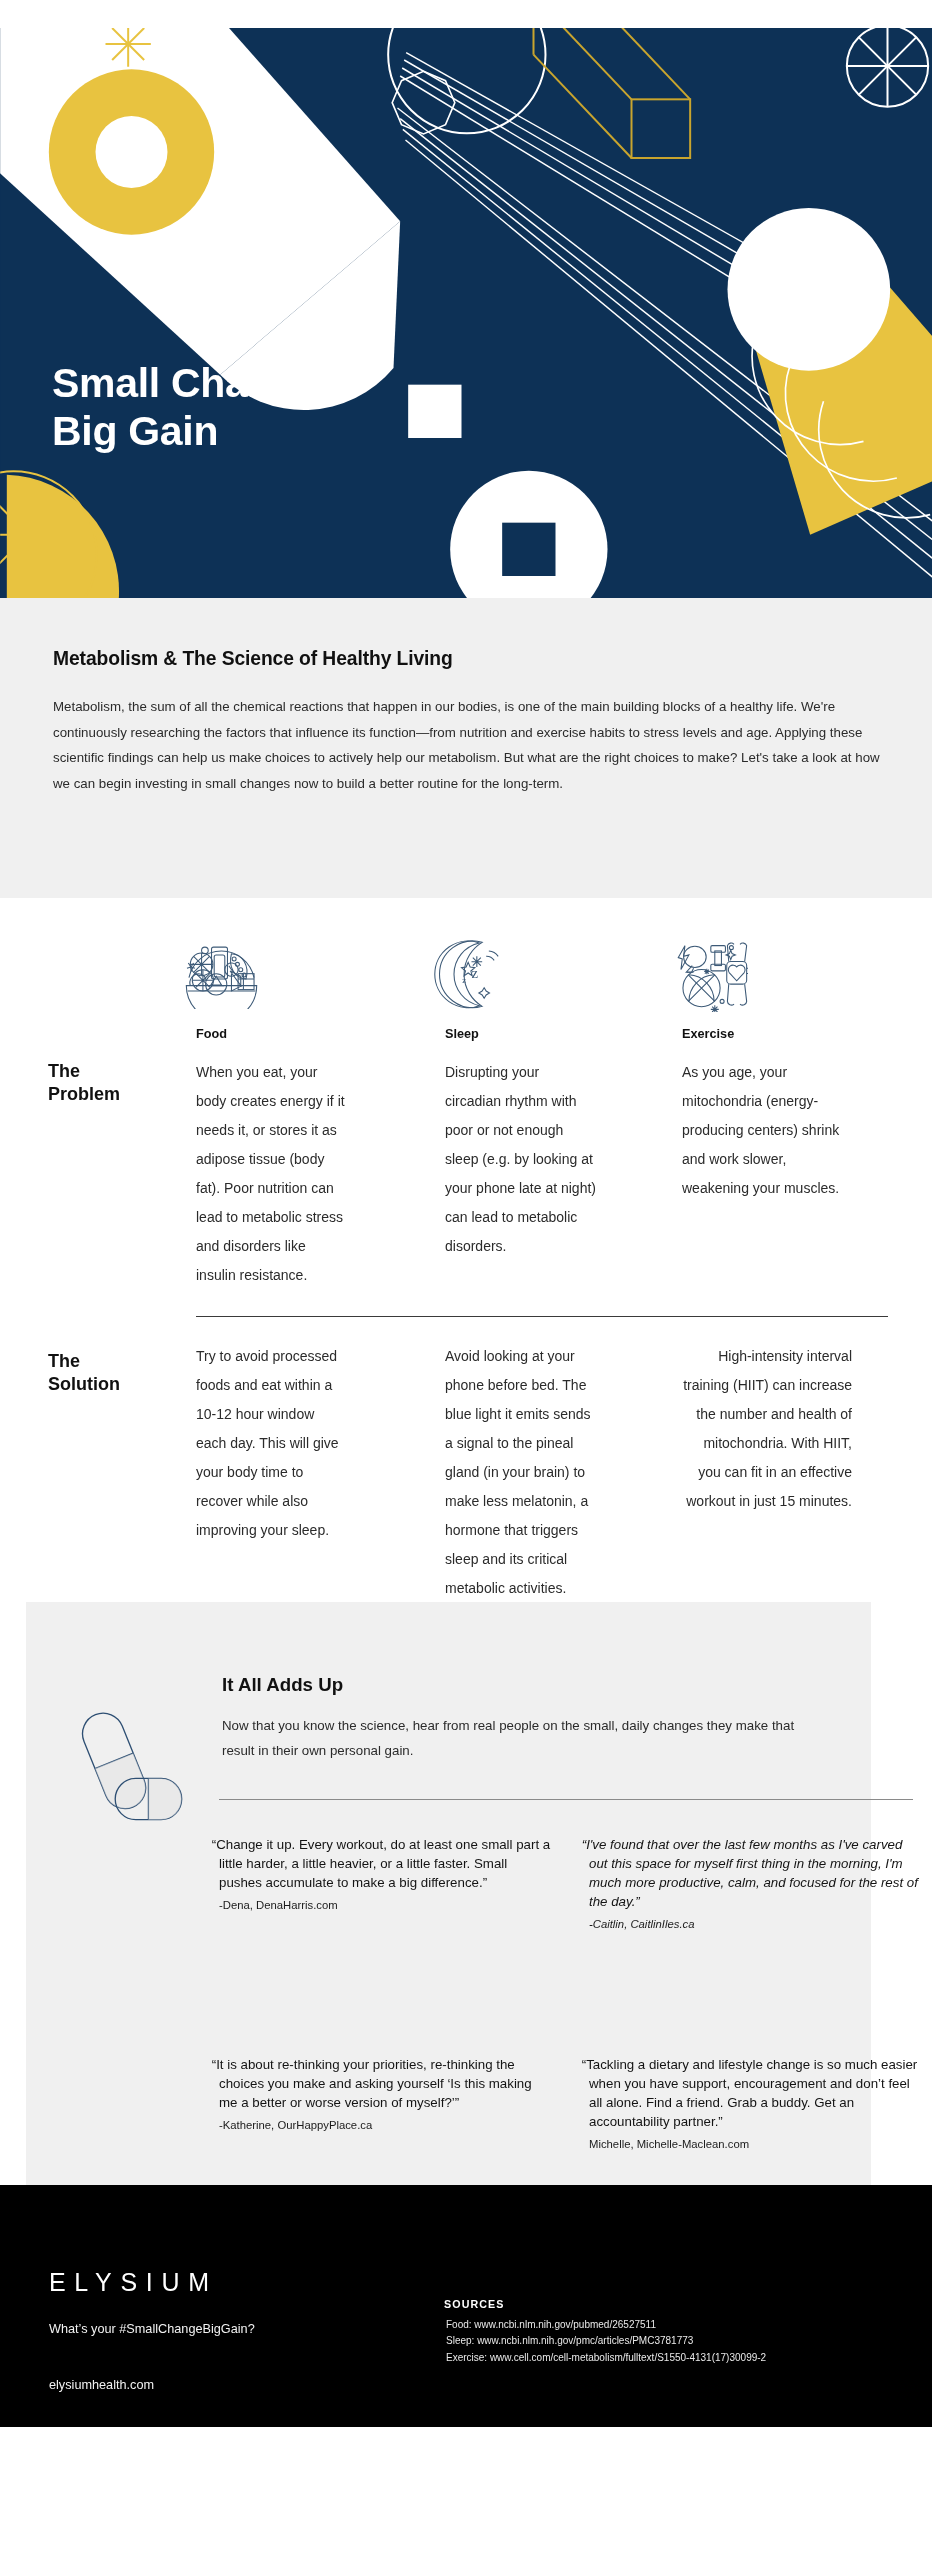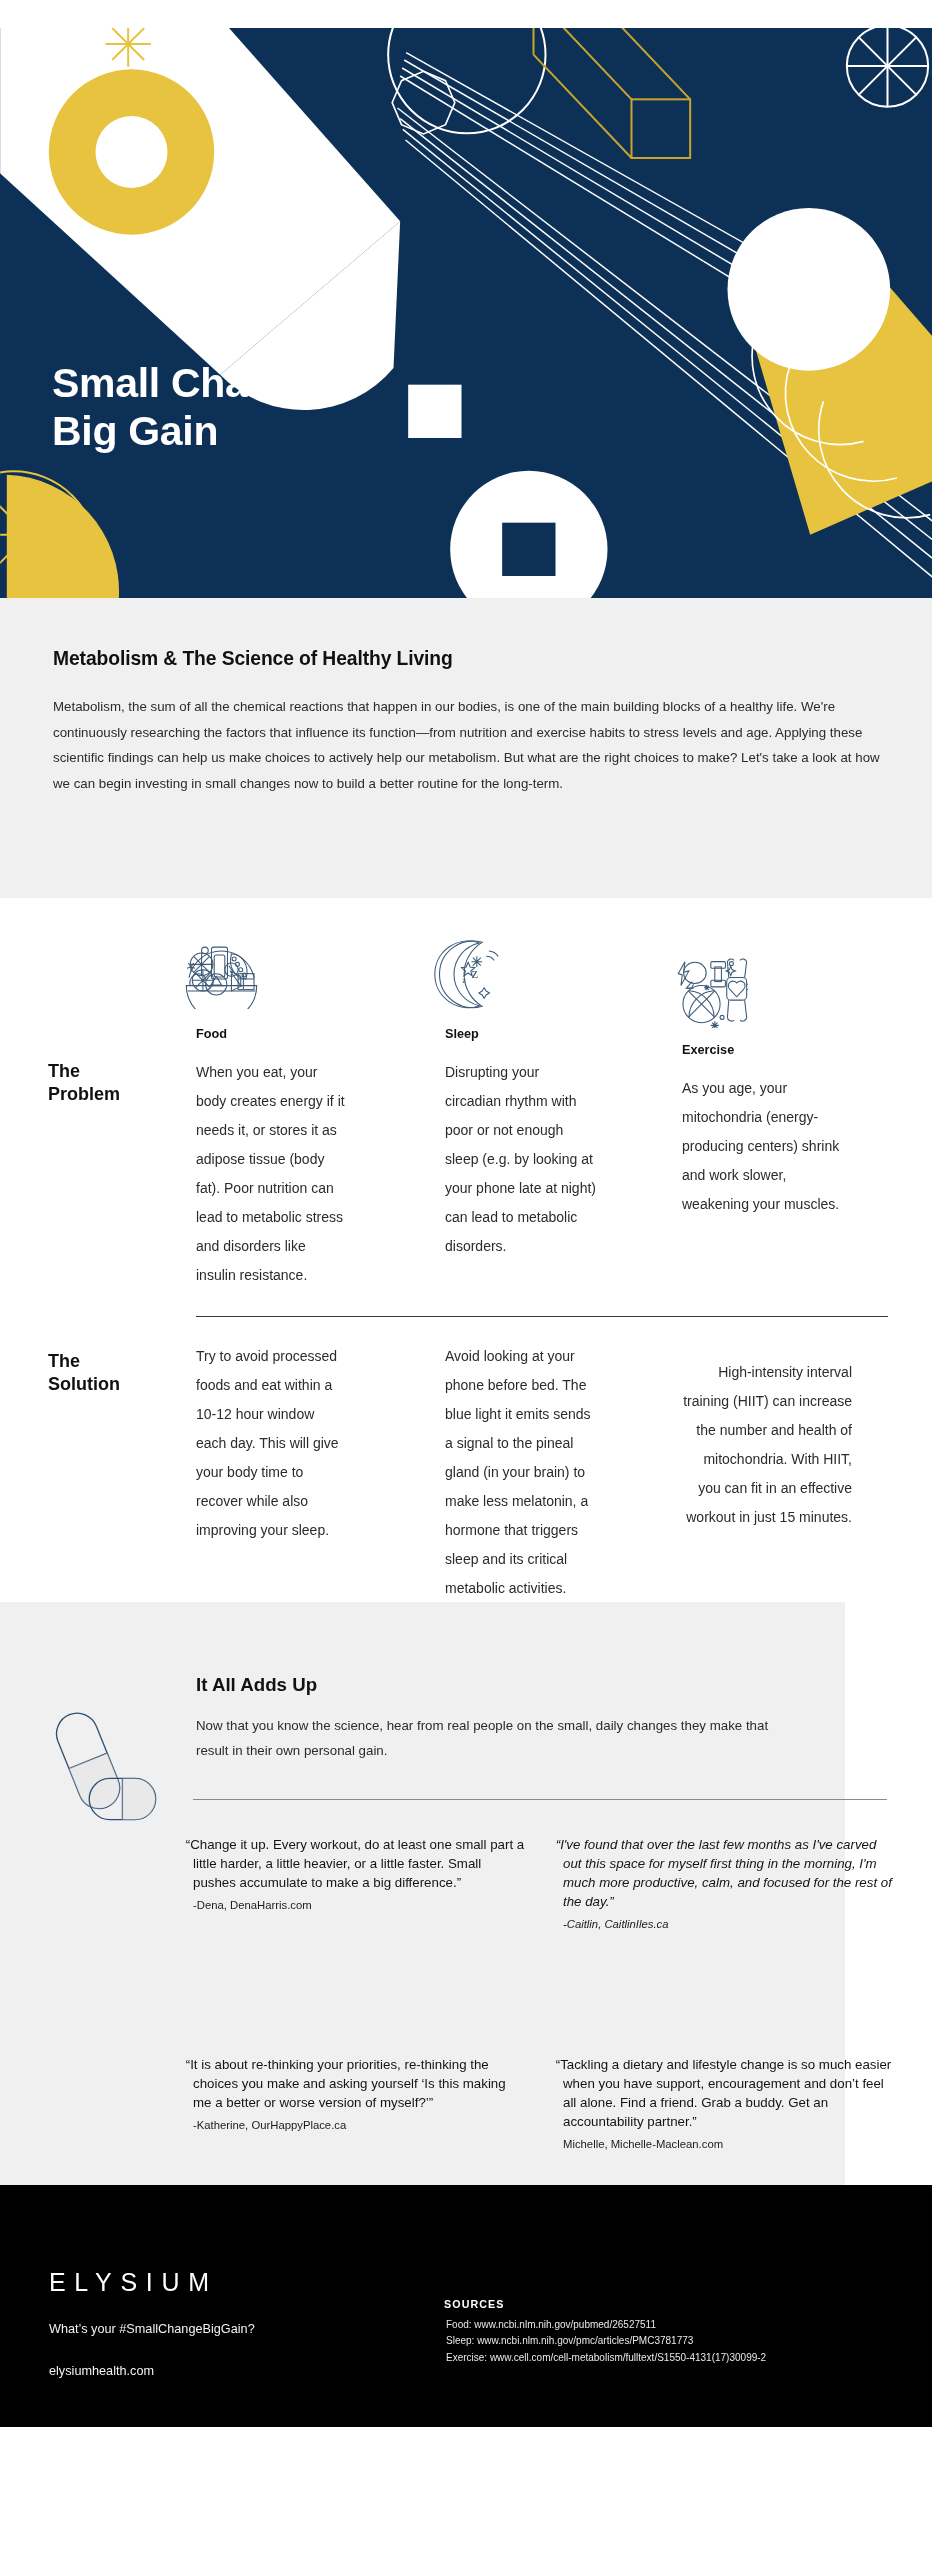--- a/index.html
+++ b/index.html
@@ -93,36 +93,37 @@
     width: 152px;
   }
   .col-head {
     position: absolute;
     font-size: 12.7px;
     font-weight: bold;
     color: #111111;
   }
   .c0 { left: 196px; }
   .c1 { left: 445px; }
-  .c2 { left: 682px; margin-top: 16px; }
+  .c2 { left: 682px; }
 
   .divider {
     position: absolute;
     left: 196px;
     width: 692px;
     height: 0.7px;
     background: #3a3a3a;
   }
 
   
   .addsup {
     background: #f0f0f0;
     width: 845px;
     position: relative;
     padding-top: 77px;
+    margin-left: 26px;
   }
   .pill-icon { position: absolute; left: 48px; top: 103px; }
   .addsup-title {
     position: absolute;
     left: 196px;
     top: 72px;
     font-size: 18.7px;
     font-weight: bold;
     color: #111111;
   }
@@ -179,21 +180,21 @@
   .tagline {
     position: absolute;
     left: 49px;
     top: 137px;
     font-size: 12.7px;
     color: #f2f2f2;
   }
   .weburl {
     position: absolute;
     left: 49px;
-    top: 179px;
+    top: 193px;
     font-size: 12.7px;
     color: #f2f2f2;
   }
   .sources-title {
     position: absolute;
     left: 444px;
     top: 113px;
     font-size: 10.7px;
     font-weight: bold;
     letter-spacing: 1.1px;

